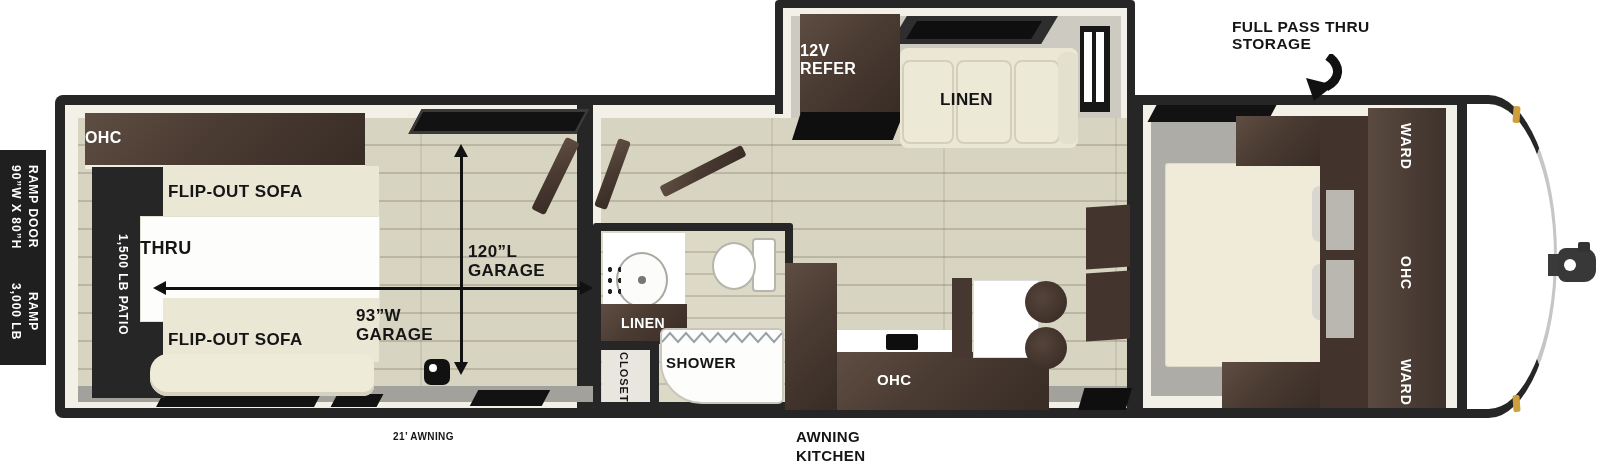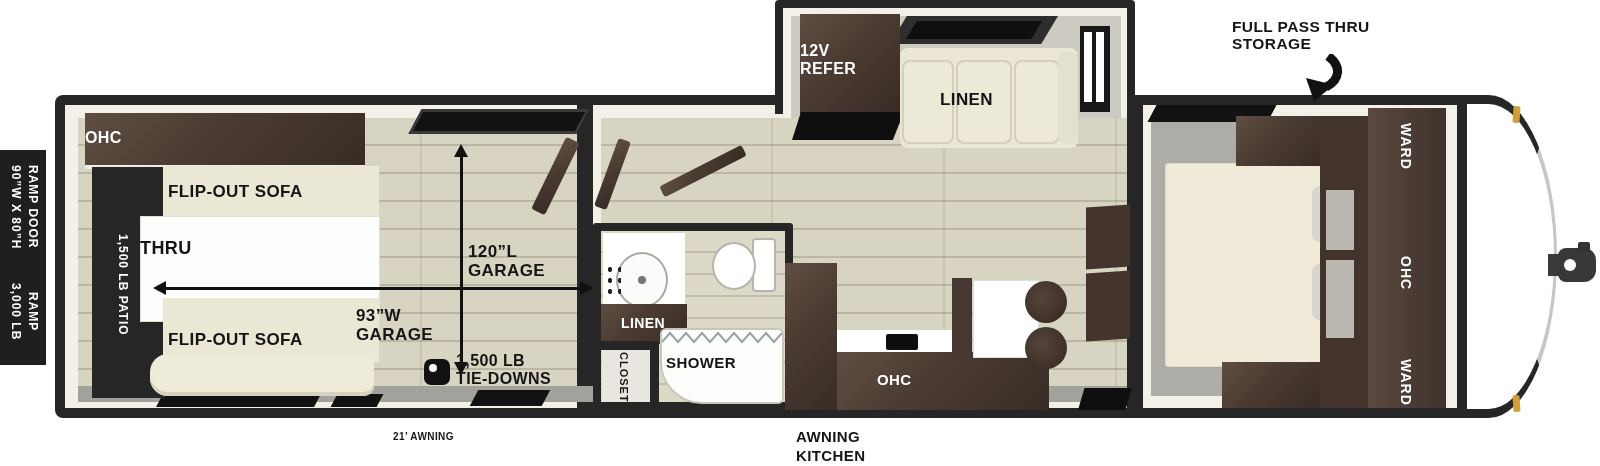--- a/index.html
+++ b/index.html
@@ -112,24 +112,20 @@
     <div>GARAGE</div>
   </div>
   <div class="abs lbl" style="left:356px;top:306px;width:100px;font-size:17px;">
     <div>93”W</div>
     <div>GARAGE</div>
   </div>
 
   <div class="abs" style="left:424px;top:359px;width:26px;height:26px;background:#111;border-radius:7px;">
     <div class="abs" style="left:5px;top:5px;width:8px;height:8px;border:4px solid #fff;border-radius:50%;background:#111;"></div>
   </div>
-  <div class="abs lbl" style="left:456px;top:352px;width:120px;font-size:16px;">
-    <div>1,500 LB</div>
-    <div>TIE-DOWNS</div>
-  </div>
 
   <div class="abs wood-dark" style="left:548px;top:136px;width:15px;height:80px;border-radius:3px;transform:rotate(26deg);"></div>
   <div class="abs wood-dark" style="left:606px;top:138px;width:13px;height:72px;border-radius:3px;transform:rotate(20deg);"></div>
   <div class="abs wood-dark" style="left:662px;top:186px;width:92px;height:12px;border-radius:3px;transform:rotate(-27deg);transform-origin:left center;"></div>
 
   <div class="abs frame" style="left:593px;top:223px;width:200px;height:187px;border-radius:3px;"></div>
   <div class="abs wood-floor-sm" style="left:601px;top:231px;width:184px;height:171px;"></div>
   <div class="abs" style="left:603px;top:233px;width:82px;height:96px;background:#fff;"></div>
   <div class="abs" style="left:616px;top:252px;width:52px;height:56px;background:#fcfcfa;border:2px solid #a9a9a2;border-radius:50%;"></div>
   <div class="abs" style="left:638px;top:276px;width:8px;height:8px;background:#777;border-radius:50%;"></div>

